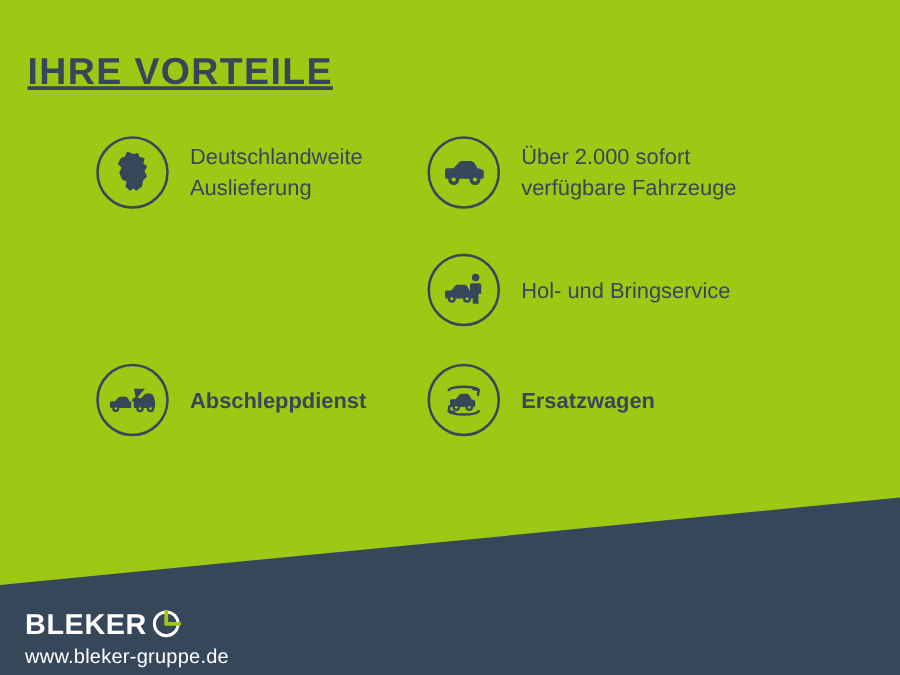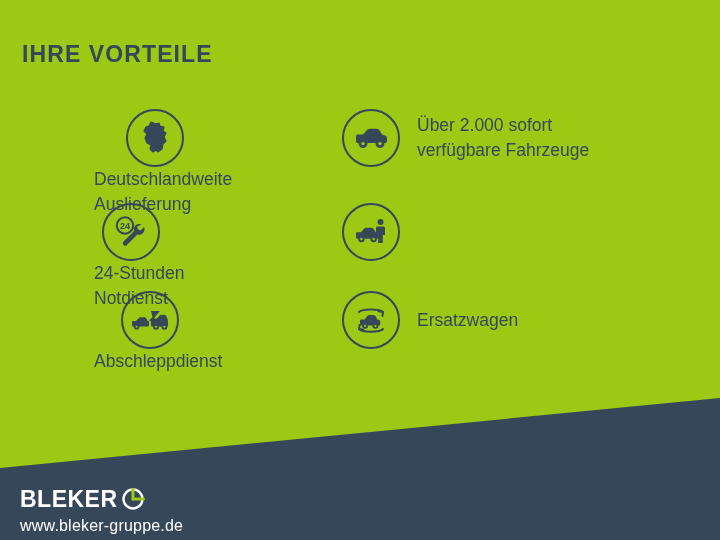--- a/index.html
+++ b/index.html
@@ -27,24 +27,25 @@
     top: 0;
     width: 720px;
     height: 540px;
     background: #9dc813;
     clip-path: polygon(0 0, 720px 0, 720px 398px, 0 468px);
   }
   .title {
     position: absolute;
     left: 22px;
     top: 41px;
-    font-size: 23px;
+    font-size: 30px;
     font-weight: bold;
     letter-spacing: 1.1px;
     color: #37475a;
+    text-decoration: underline;
   }
   .features {
     position: absolute;
     left: 0;
     top: 0;
     width: 720px;
     height: 400px;
   }
   .feature {
     position: absolute;
@@ -63,25 +64,25 @@
     flex: 0 0 auto;
   }
   .feature-label {
     margin-left: 17px;
     color: #37475a;
     font-size: 17.5px;
     line-height: 1.42;
     white-space: pre-line;
   }
   
-  .col-a { left: 77px; flex-direction: column; }
+  .col-a { left: 77px; }
   .col-b { left: 342px; }
   .row-1 { top: 109px; }
   .row-2 { top: 203px; }
-  .row-3 { top: 291px; }
+  .row-3 { top: 291px; font-weight: bold; }
 
   
   .logo-block {
     position: absolute;
     left: 20px;
     top: 485px;
   }
   .logo-row {
     display: flex;
     align-items: center;
@@ -137,47 +138,37 @@
           <circle cx="10" cy="17.6" r="4.4" fill="#37475a"></circle>
           <circle cx="10" cy="17.6" r="1.7" fill="#9dc813"></circle>
           <circle cx="27" cy="17.6" r="4.4" fill="#37475a"></circle>
           <circle cx="27" cy="17.6" r="1.7" fill="#9dc813"></circle>
         </svg>
       </div>
       <div class="feature-label">Über 2.000 sofort
 verfügbare Fahrzeuge</div>
     </div>
 
-    <div class="feature col-a row-2">
-      <div class="icon-circle">
-        <svg width="34" height="34" viewBox="0 0 34 34" aria-hidden="true">
-          <circle cx="11" cy="10.5" r="8.2" fill="none" stroke="#37475a" stroke-width="2"></circle>
-          <text x="11" y="14" text-anchor="middle" font-family="Liberation Sans, sans-serif" font-size="9" font-weight="bold" fill="#37475a">24</text>
-          <path d="M27.5 9.5 a5.4 5.4 0 0 0 -7.4 6.6 L9.5 26.6 a2.4 2.4 0 0 0 3.4 3.4 L23.4 19.5 a5.4 5.4 0 0 0 6.6 -7.4 l-3.1 3.1 -3.1 -0.6 -0.6 -3.1 Z" fill="#37475a"></path>
-        </svg>
-      </div>
-      <div class="feature-label">24-Stunden
-Notdienst</div>
-    </div>
 
     <div class="feature col-b row-2">
       <div class="icon-circle">
         <svg width="34" height="30" viewBox="0 0 34 30" aria-hidden="true">
 
           <path d="M2 20 L2 16.5 C2 15.7 2.6 15.3 3.4 15.3 L7 15.3 L10 11.8 C10.8 11 11.6 10.8 13 10.8 L17 10.8 C18.5 10.8 19.3 11.3 20 12.4 L21.6 15.3 L23.3 15.9 C24.2 16.2 24.6 16.8 24.6 17.8 L24.6 20 Z" fill="#37475a"></path>
           <rect x="2" y="19.4" width="22.6" height="2.3" rx="1.1" fill="#37475a"></rect>
           <circle cx="7.4" cy="22" r="3.2" fill="#37475a"></circle>
           <circle cx="7.4" cy="22" r="1.2" fill="#9dc813"></circle>
           <circle cx="19.6" cy="22" r="3.2" fill="#37475a"></circle>
           <circle cx="19.6" cy="22" r="1.2" fill="#9dc813"></circle>
 
           <circle cx="26.5" cy="5" r="3" fill="#37475a"></circle>
           <path d="M23.6 9.5 L29.4 9.5 C30.4 9.5 31 10.2 31 11.2 L31 18 L28.8 18 L28.8 26 L24.2 26 L24.2 18 L22 18 L22 11.2 C22 10.2 22.6 9.5 23.6 9.5 Z" fill="#37475a"></path>
         </svg>
       </div>
+      <div class="feature-label">Hol- und Bringservice</div>
     </div>
 
     <div class="feature col-a row-3">
       <div class="icon-circle">
         <svg width="38" height="28" viewBox="0 0 38 28" aria-hidden="true">
 
           <path d="M1 19 L1 16 C1 15.3 1.5 15 2.2 15 L5 15 L7.6 12.2 C8.3 11.5 9 11.3 10 11.3 L13 11.3 C14.2 11.3 14.8 11.7 15.4 12.6 L16.6 15 L18 15.5 L18 19 Z" fill="#37475a"></path>
           <rect x="1" y="18.4" width="17" height="2" rx="1" fill="#37475a"></rect>
           <circle cx="5.6" cy="20.8" r="2.8" fill="#37475a"></circle>
           <circle cx="5.6" cy="20.8" r="1" fill="#9dc813"></circle>

